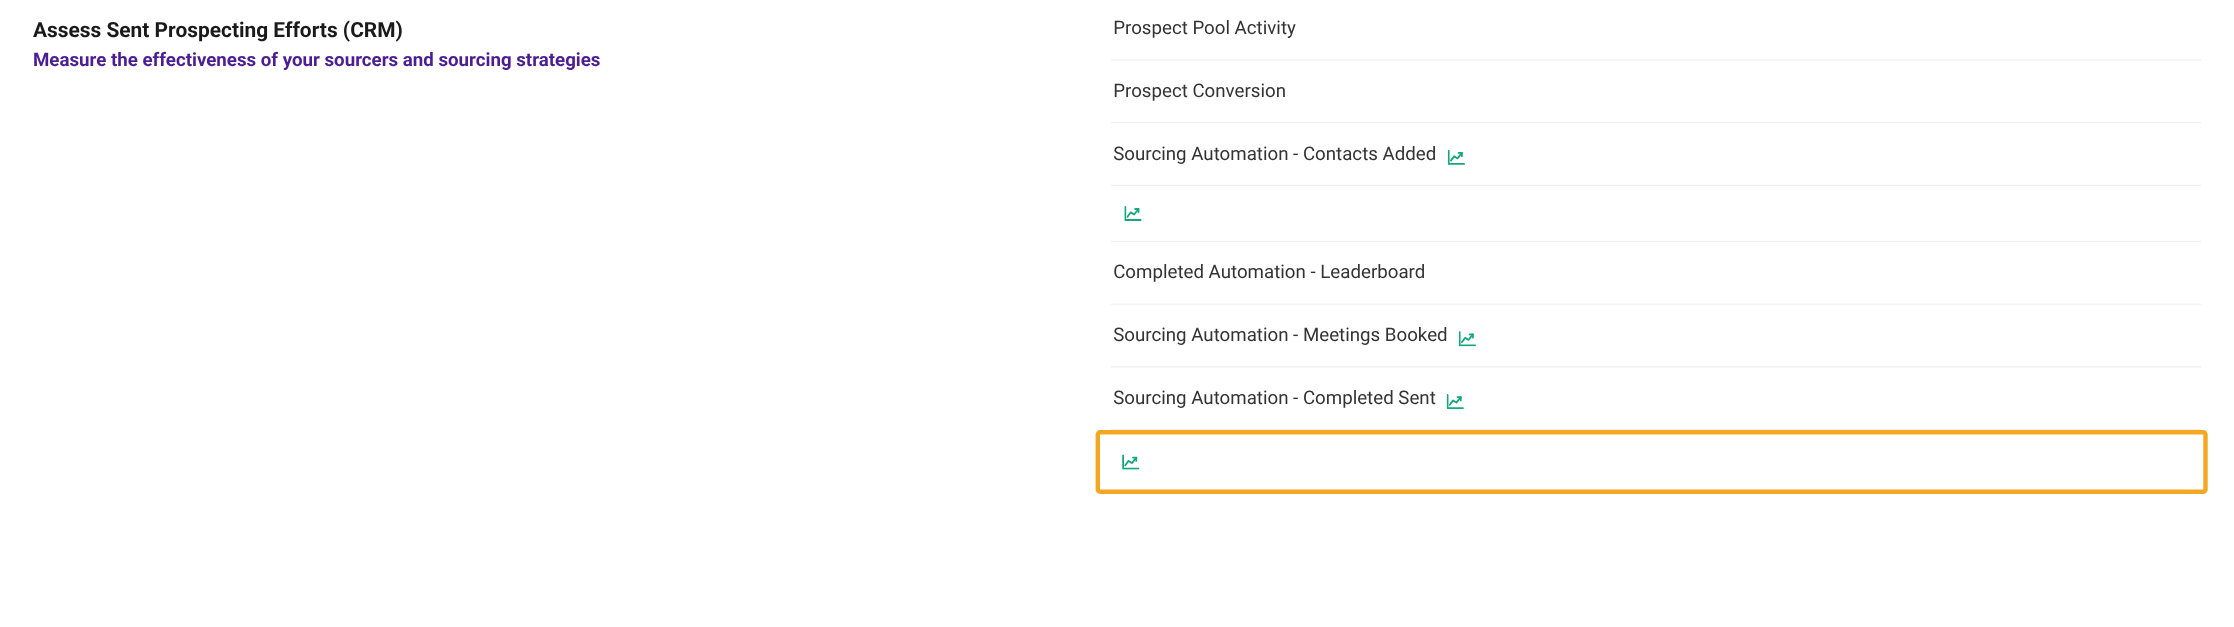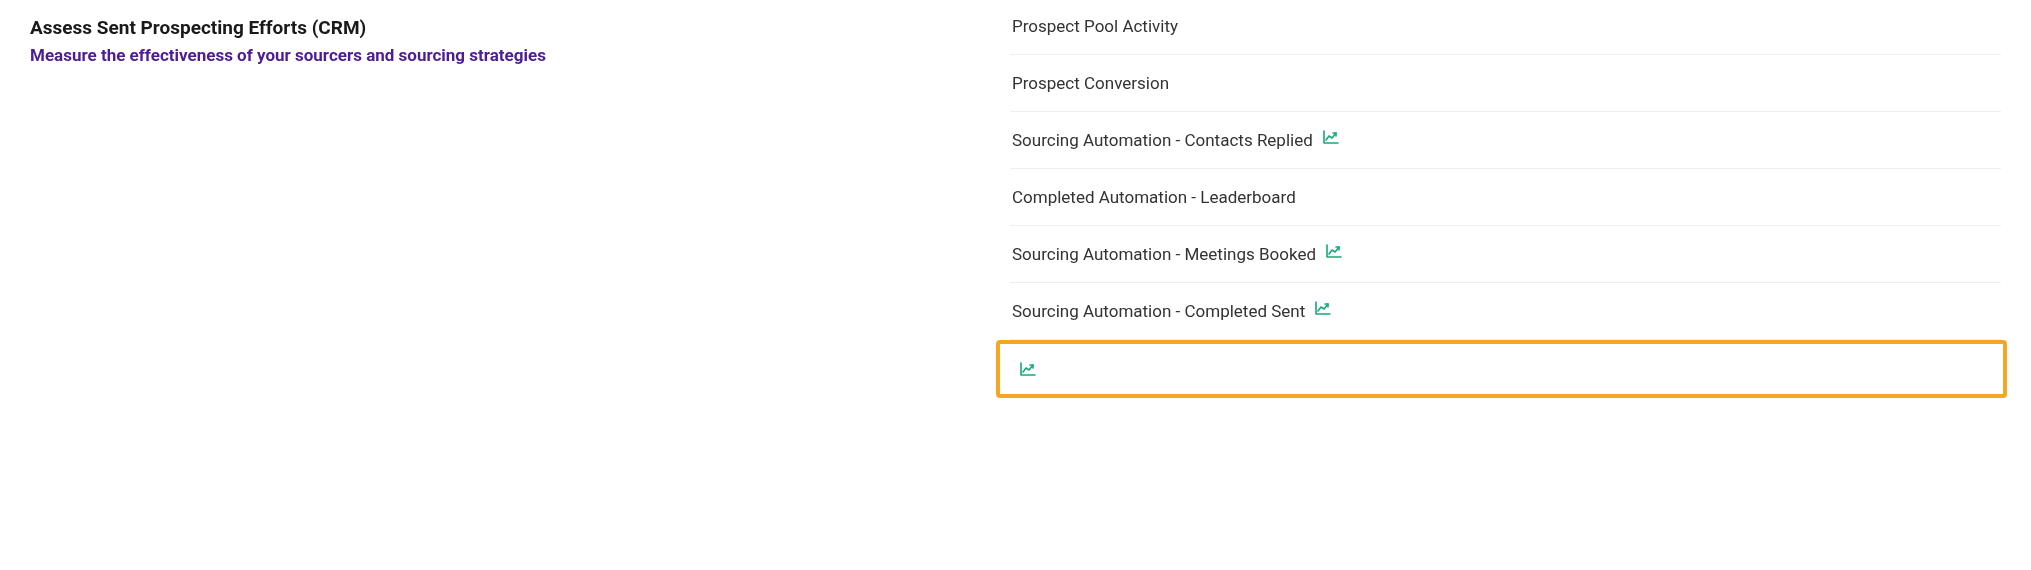--- a/index.html
+++ b/index.html
@@ -34,21 +34,21 @@
       font-weight: 700;
     }
     .right-panel {
       flex: 1;
     }
     .report-list {
       list-style: none;
     }
     .report-item {
       display: flex;
-      align-items: flex-start;
+      align-items: flex-end;
       padding: 18px 0 18px 2px;
       border-bottom: 1px solid #eeeeee;
       cursor: pointer;
     }
     .report-item.no-top-pad {
       padding-top: 6px;
     }
     .report-item.highlighted {
       border: 4px solid #f5a623;
       border-radius: 4px;
@@ -82,21 +82,30 @@
   </div>
   <div class="right-panel">
     <ul class="report-list" id="report-list">
         <li class="report-item no-top-pad">
           <span class="report-label">Prospect Pool Activity</span>
         </li>
         <li class="report-item">
           <span class="report-label">Prospect Conversion</span>
         </li>
         <li class="report-item">
-          <span class="report-label">Sourcing Automation - Contacts Replied</span>
+          <span class="report-label">Sourcing Automation - Contacts Added</span>
+          <span class="chart-icon">
+            <svg viewBox="0 0 16 14" fill="none" xmlns="http://www.w3.org/2000/svg">
+    <path d="M1 1 L1 13 L15 13" stroke="#15a87c" stroke-width="1.6" stroke-linecap="round" stroke-linejoin="round"></path>
+    <path d="M3 10 L6 6 L9 8 L13 3" stroke="#15a87c" stroke-width="1.6" stroke-linecap="round" stroke-linejoin="round"></path>
+    <path d="M10 3 L13 3 L13 6" stroke="#15a87c" stroke-width="1.6" stroke-linecap="round" stroke-linejoin="round"></path>
+  </svg>
+          </span>
+        </li>
+        <li class="report-item">
           <span class="chart-icon">
             <svg viewBox="0 0 16 14" fill="none" xmlns="http://www.w3.org/2000/svg">
     <path d="M1 1 L1 13 L15 13" stroke="#15a87c" stroke-width="1.6" stroke-linecap="round" stroke-linejoin="round"></path>
     <path d="M3 10 L6 6 L9 8 L13 3" stroke="#15a87c" stroke-width="1.6" stroke-linecap="round" stroke-linejoin="round"></path>
     <path d="M10 3 L13 3 L13 6" stroke="#15a87c" stroke-width="1.6" stroke-linecap="round" stroke-linejoin="round"></path>
   </svg>
           </span>
         </li>
         <li class="report-item">
           <span class="report-label">Completed Automation - Leaderboard</span>

